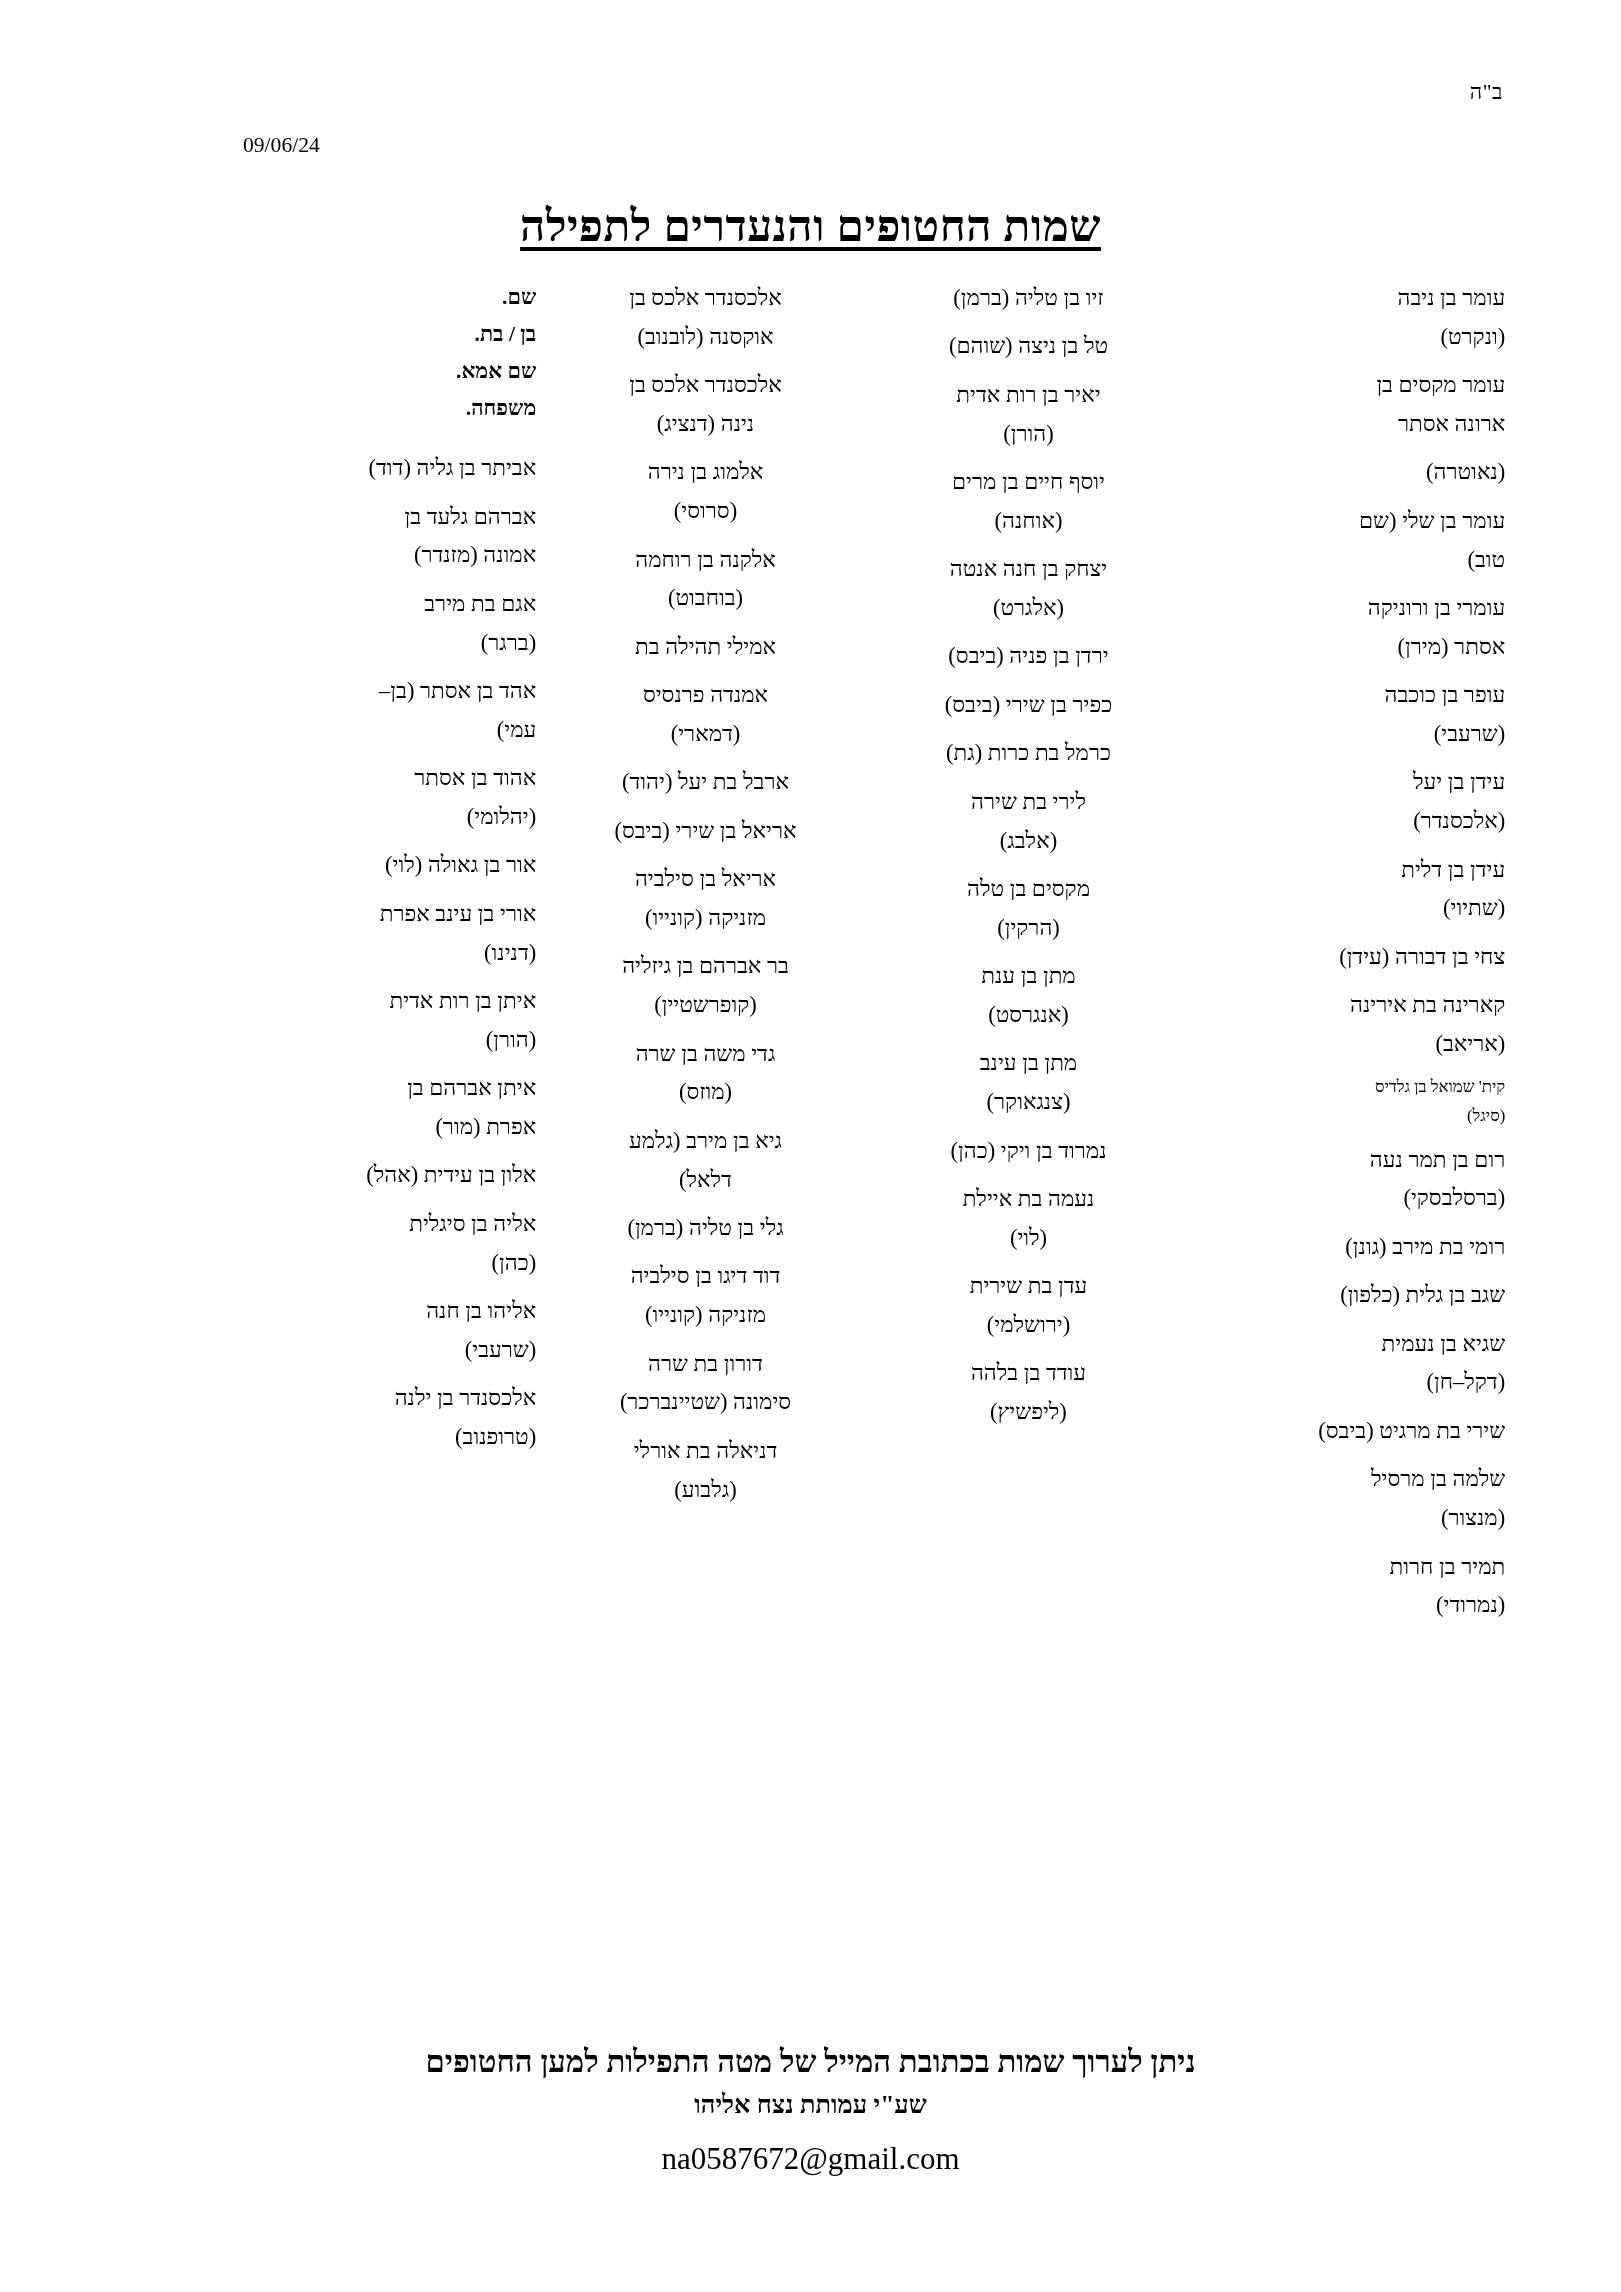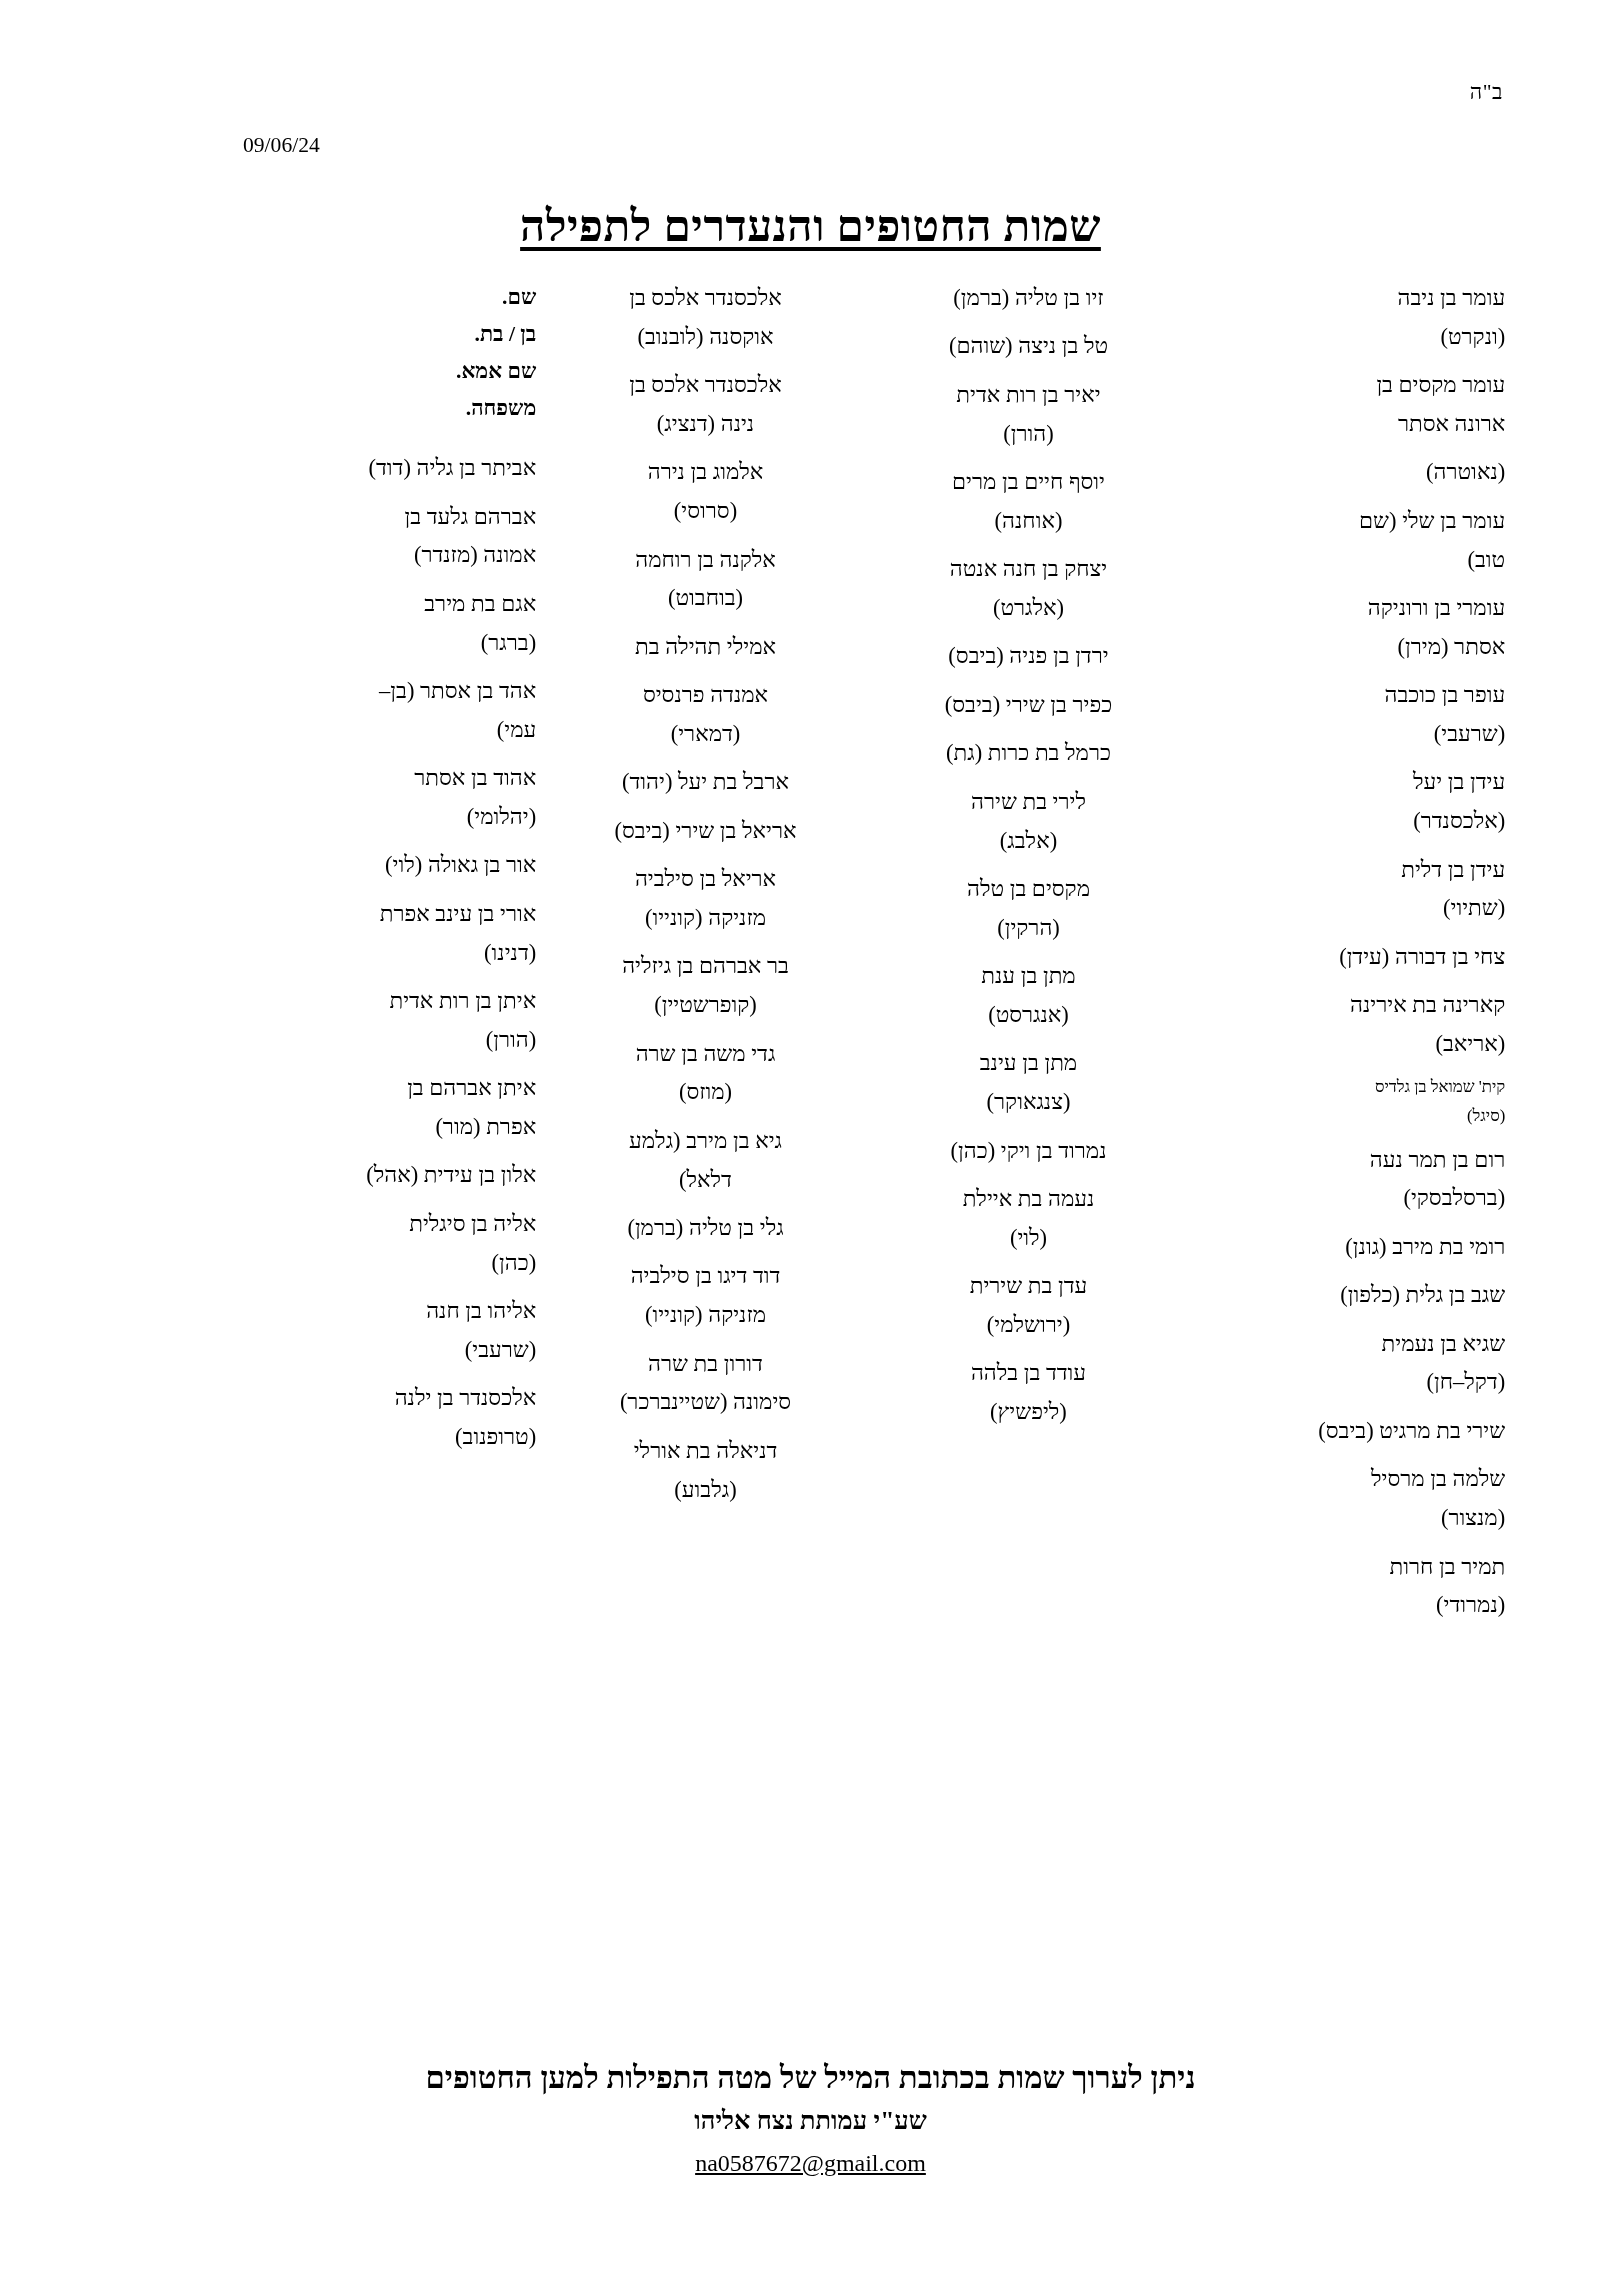--- a/index.html
+++ b/index.html
@@ -106,25 +106,24 @@
     font-size: 31px;
     font-weight: bold;
     line-height: 1.5;
   }
   .footer .f2 {
     font-size: 25.5px;
     font-weight: bold;
     line-height: 1.5;
   }
   .footer .f3 {
-    font-size: 24px;
+    font-size: 31px;
     direction: ltr;
     font-family: "Liberation Serif", serif;
-    margin-top: 10px;
-    text-decoration: underline;
+    margin-top: 17px;
   }
 </style>
 </head>
 <body>
 
 <div class="page">
 
   <div class="bh">ב"ה</div>
   <div class="date">09/06/24</div>
   <div class="title">שמות החטופים והנעדרים לתפילה</div>

